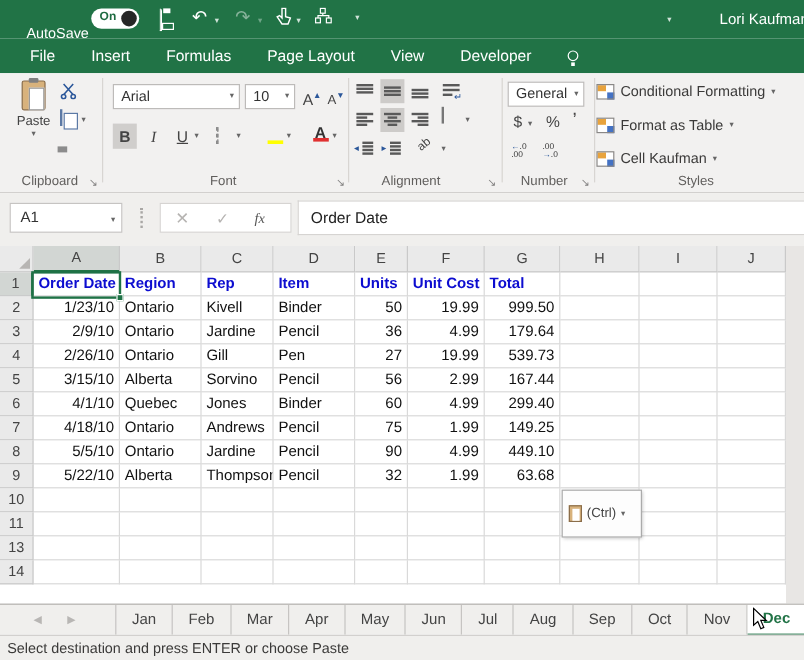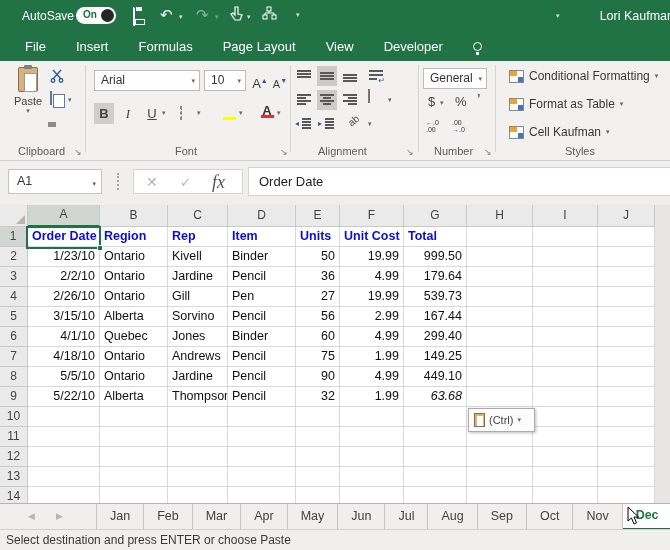--- a/index.html
+++ b/index.html
@@ -2,21 +2,21 @@
 <html><head>
 <meta charset="utf-8">
 <style>
   * { margin:0; padding:0; box-sizing:border-box; }
   html,body { width:670px; height:550px; overflow:hidden; background:#fff;
               font-family:"Liberation Sans", sans-serif; }
 
   
   #titlebar { position:absolute; left:0; top:0; width:670px; height:32px;
               background:#217346; color:#fff; font-size:12px; }
-  #autosave-label { position:absolute; left:22px; top:9px; }
+  #autosave-label { position:absolute; left:22px; top:21px; }
   #autosave-toggle { position:absolute; left:76px; top:7px; width:40px; height:17px;
                      background:#fff; border-radius:9px; }
   #autosave-toggle .state { position:absolute; left:7px; top:2px; color:#1e6b41;
                             font-size:10px; font-weight:bold; }
   #autosave-toggle .knob { position:absolute; right:2px; top:2px; width:13px; height:13px;
                            border-radius:50%; background:#262626; }
   .qat-icon { position:absolute; top:6px; color:#fff; font-size:15px; line-height:18px; }
   .qat-dd { position:absolute; top:13px; color:#cfe3d8; font-size:7px; }
   .ic-save { width:13px; height:13px; border:1.5px solid #fff; border-top-right-radius:3px; position:relative; }
   .ic-save::after { content:""; position:absolute; left:2px; top:-1px; width:6px; height:4px; background:#fff; }
@@ -96,37 +96,37 @@
   .ic-merge::after { content:""; position:absolute; left:0; right:0; top:5px; border-top:1px solid #777; }
   .ic-orient { font-size:10px; color:#444; transform:rotate(-40deg); display:inline-block; }
 
   
   .numglyph { position:absolute; font-size:13px; color:#444; }
   .decimal-ic { position:absolute; font-size:7px; line-height:7px; color:#333; white-space:pre; }
   .decimal-ic b { color:#2b579a; }
 
   
   .style-row { position:absolute; left:497px; display:flex; align-items:center; gap:5px;
-               font-size:12px; color:#3b3a39; white-space:nowrap;margin-left:12px; }
+               font-size:12px; color:#3b3a39; white-space:nowrap; }
   .ic-style { width:15px; height:13px; border:1px solid #8a8886; background:
               linear-gradient(#e8a33d,#e8a33d) 0 0/7px 5px no-repeat,
               linear-gradient(#4472c4,#4472c4) 8px 6px/6px 6px no-repeat, #fff; }
 
   
   #formulabar { position:absolute; left:0; top:161px; width:670px; height:44px; background:#f0efed; }
   #name-box { position:absolute; left:8px; top:8px; width:94px; height:25px; background:#fff;
               border:1px solid #c6c4c2; font-size:12.5px; color:#333; line-height:23px; padding-left:8px; }
   #name-box .dd { position:absolute; right:5px; top:2px; }
   #fb-dots { position:absolute; left:117px; top:12px; height:17px; border-left:2px dotted #a9a7a5; }
   #fb-buttons { position:absolute; left:133px; top:8px; width:110px; height:25px; background:#fff;
                 border:1px solid #d6d4d2; }
   #fb-buttons span { position:absolute; top:1px; line-height:23px; }
   .fb-x { left:12px; color:#b6b4b2; font-size:14px; }
   .fb-ck { left:46px; color:#b6b4b2; font-size:13px; }
-  .fb-fx { left:78px; color:#555; font-size:18px; font-style:italic; font-family:"Liberation Serif",serif; }
+  .fb-fx { left:78px; color:#555; font-size:12px; font-style:italic; font-family:"Liberation Serif",serif; }
   #formula-field { position:absolute; left:248px; top:6px; right:0; height:29px; background:#fff;
                    border:1px solid #d6d4d2; border-right:none; font-size:13px; color:#222;
                    line-height:27px; padding-left:10px; }
 
   
   #grid { position:absolute; left:0; top:205px; width:655px; height:298px; background:#fff;
           font-size:12.5px; overflow:hidden; }
   #grid-right-strip { position:absolute; left:655px; top:205px; width:15px; height:298px; background:#e8e6e4; }
   #colhdr { display:flex; height:22px; }
   .ch, #corner, .rh { background:#eaeaea; border-right:1px solid #c9c9c9; border-bottom:1px solid #c9c9c9;
@@ -143,21 +143,21 @@
           overflow:hidden; white-space:nowrap; color:#111; }
   .cell.al { text-align:left; padding-left:4px; }
   .cell.ar { text-align:right; padding-right:4px; }
   .cell.hdrtext { color:#0d0dd0; font-weight:bold; }
   #sel-overlay { position:absolute; left:26px; top:21px; width:75px; height:23px;
                  border:2px solid #1f7246; pointer-events:none; }
   #sel-overlay .handle { position:absolute; right:-4px; bottom:-4px; width:6px; height:6px;
                          background:#1f7246; border:1px solid #fff; }
 
   
-  #paste-options { position:absolute; left:468px; top:408px; width:67px; height:24px; background:#fdfdfd;
+  #paste-options { position:absolute; left:468px; top:408px; width:67px; height:40px; background:#fdfdfd;
                    border:1px solid #ababab; box-shadow:1px 1px 3px rgba(0,0,0,.25);
                    display:flex; align-items:center; gap:4px; padding:0 5px; font-size:11px; color:#444; }
   .ic-clip-sm { width:11px; height:14px; background:#d8b27c; border:1px solid #8a6d4a; position:relative; flex:0 0 11px; }
   .ic-clip-sm::before { content:""; position:absolute; left:2px; top:2px; width:6px; height:10px; background:#fff; }
 
   
   #sheetbar { position:absolute; left:0; top:503px; width:670px; height:26px; background:#f0efed;
               border-top:1px solid #b5b2af; overflow:hidden; }
   .nav-arrow { position:absolute; top:7px; font-size:9px; color:#b8b6b4; }
   #stabs { position:absolute; left:96px; top:0; display:flex; height:26px; border-left:1px solid #c6c4c2; }
@@ -406,21 +406,21 @@
         <div class="cell al" style="flex: 0 0 68px;">Binder</div>
         <div class="cell ar" style="flex: 0 0 44px;">50</div>
         <div class="cell ar" style="flex: 0 0 64px;">19.99</div>
         <div class="cell ar" style="flex: 0 0 63px;">999.50</div>
         <div class="cell al" style="flex: 0 0 66px;"></div>
         <div class="cell al" style="flex: 0 0 65px;"></div>
         <div class="cell al" style="flex: 0 0 57px;"></div>
       </div>
       <div class="grow">
         <div class="rh">3</div>
-        <div class="cell ar" style="flex: 0 0 72px;">2/2/10</div>
+        <div class="cell ar" style="flex: 0 0 72px;">2/9/10</div>
         <div class="cell al" style="flex: 0 0 68px;">Ontario</div>
         <div class="cell al" style="flex: 0 0 60px;">Jardine</div>
         <div class="cell al" style="flex: 0 0 68px;">Pencil</div>
         <div class="cell ar" style="flex: 0 0 44px;">36</div>
         <div class="cell ar" style="flex: 0 0 64px;">4.99</div>
         <div class="cell ar" style="flex: 0 0 63px;">179.64</div>
         <div class="cell al" style="flex: 0 0 66px;"></div>
         <div class="cell al" style="flex: 0 0 65px;"></div>
         <div class="cell al" style="flex: 0 0 57px;"></div>
       </div>
@@ -490,53 +490,40 @@
         <div class="cell al" style="flex: 0 0 57px;"></div>
       </div>
       <div class="grow">
         <div class="rh">9</div>
         <div class="cell ar" style="flex: 0 0 72px;">5/22/10</div>
         <div class="cell al" style="flex: 0 0 68px;">Alberta</div>
         <div class="cell al" style="flex: 0 0 60px;">Thompson</div>
         <div class="cell al" style="flex: 0 0 68px;">Pencil</div>
         <div class="cell ar" style="flex: 0 0 44px;">32</div>
         <div class="cell ar" style="flex: 0 0 64px;">1.99</div>
-        <div class="cell ar" style="flex: 0 0 63px; font-style: italic;">63.68</div>
+        <div class="cell ar" style="flex: 0 0 63px;">63.68</div>
         <div class="cell al" style="flex: 0 0 66px;"></div>
         <div class="cell al" style="flex: 0 0 65px;"></div>
         <div class="cell al" style="flex: 0 0 57px;"></div>
       </div>
       <div class="grow">
         <div class="rh">10</div>
         <div class="cell ar" style="flex: 0 0 72px;"></div>
         <div class="cell al" style="flex: 0 0 68px;"></div>
         <div class="cell al" style="flex: 0 0 60px;"></div>
         <div class="cell al" style="flex: 0 0 68px;"></div>
         <div class="cell ar" style="flex: 0 0 44px;"></div>
         <div class="cell ar" style="flex: 0 0 64px;"></div>
         <div class="cell ar" style="flex: 0 0 63px;"></div>
         <div class="cell al" style="flex: 0 0 66px;"></div>
         <div class="cell al" style="flex: 0 0 65px;"></div>
         <div class="cell al" style="flex: 0 0 57px;"></div>
       </div>
       <div class="grow">
         <div class="rh">11</div>
-        <div class="cell ar" style="flex: 0 0 72px;"></div>
-        <div class="cell al" style="flex: 0 0 68px;"></div>
-        <div class="cell al" style="flex: 0 0 60px;"></div>
-        <div class="cell al" style="flex: 0 0 68px;"></div>
-        <div class="cell ar" style="flex: 0 0 44px;"></div>
-        <div class="cell ar" style="flex: 0 0 64px;"></div>
-        <div class="cell ar" style="flex: 0 0 63px;"></div>
-        <div class="cell al" style="flex: 0 0 66px;"></div>
-        <div class="cell al" style="flex: 0 0 65px;"></div>
-        <div class="cell al" style="flex: 0 0 57px;"></div>
-      </div>
-      <div class="grow">
-        <div class="rh">12</div>
         <div class="cell ar" style="flex: 0 0 72px;"></div>
         <div class="cell al" style="flex: 0 0 68px;"></div>
         <div class="cell al" style="flex: 0 0 60px;"></div>
         <div class="cell al" style="flex: 0 0 68px;"></div>
         <div class="cell ar" style="flex: 0 0 44px;"></div>
         <div class="cell ar" style="flex: 0 0 64px;"></div>
         <div class="cell ar" style="flex: 0 0 63px;"></div>
         <div class="cell al" style="flex: 0 0 66px;"></div>
         <div class="cell al" style="flex: 0 0 65px;"></div>
         <div class="cell al" style="flex: 0 0 57px;"></div>

